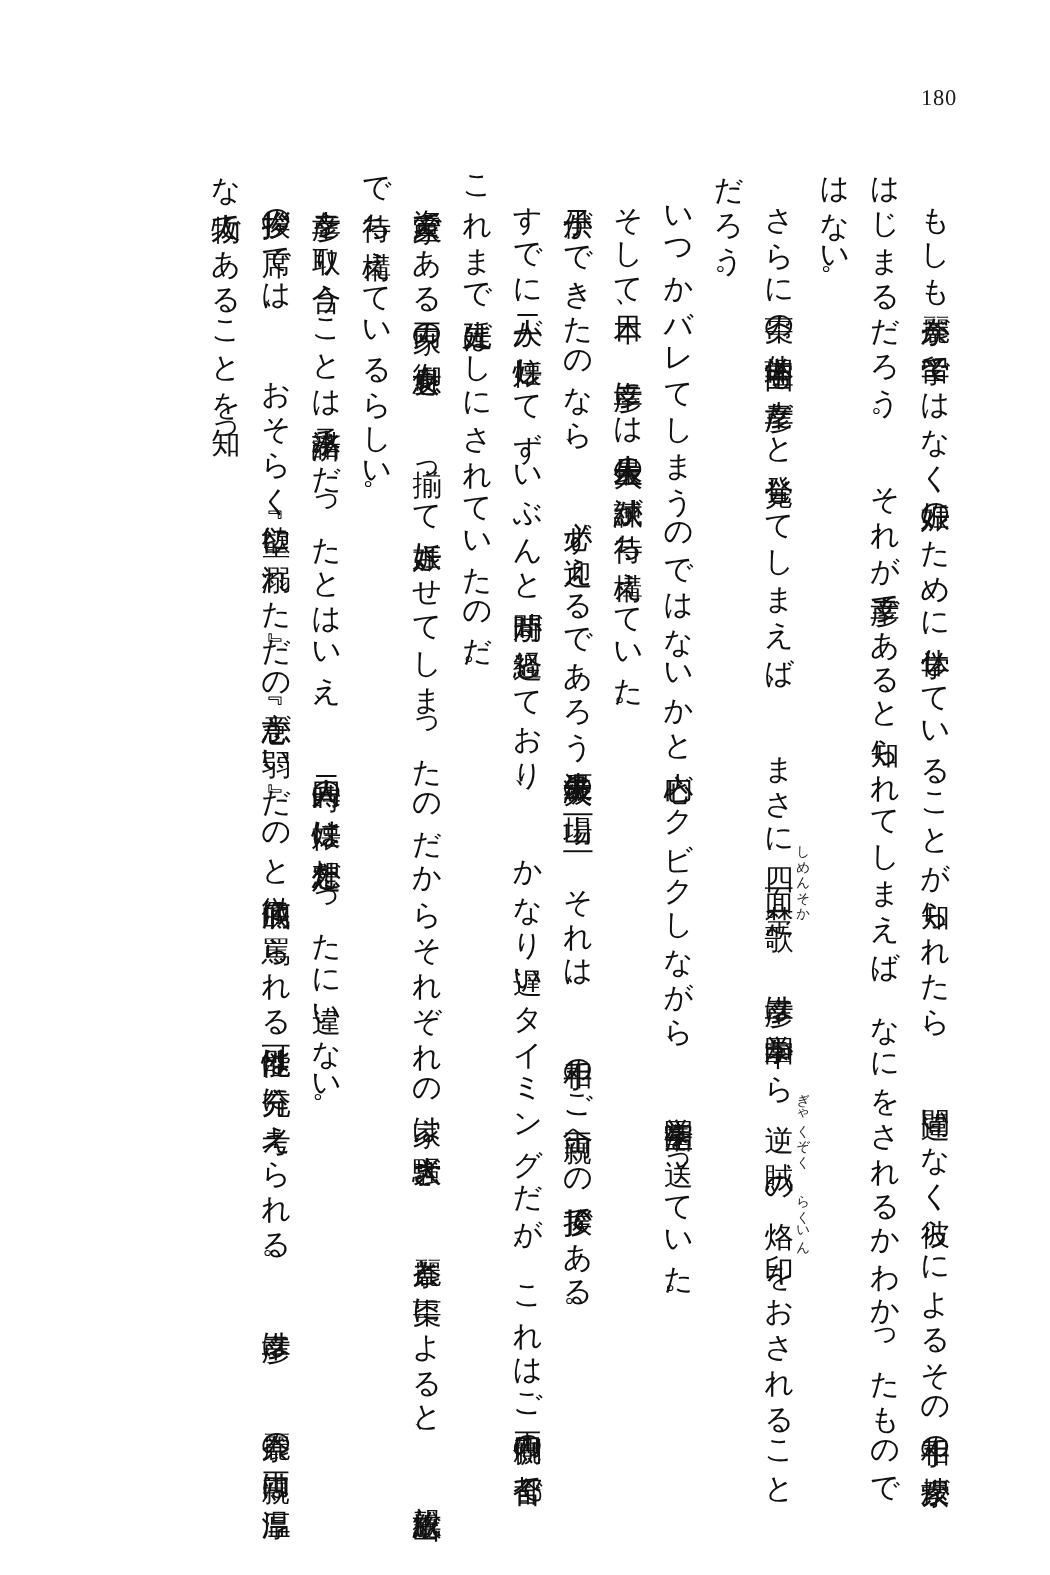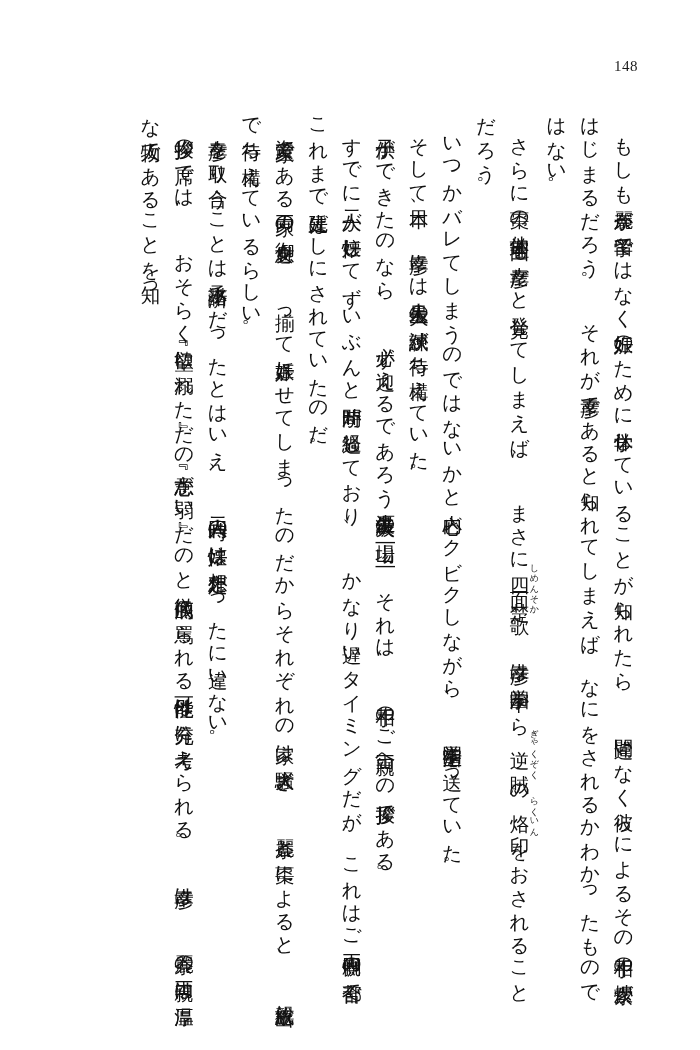--- a/index.html
+++ b/index.html
@@ -65,21 +65,21 @@
   
   .body-text .para + .para {
     margin-top: 0;
   }
 </style>
 </head>
 <body>
 
 <div class="page">
 
-  <div class="page-number">148</div>
+  <div class="page-number">180</div>
 
   <div class="body-text">
     <p class="para">もしも麗奈が留学ではなく妊娠のために休学していることが知られたら、　間違いなく彼らによるその相手の捜索がはじまるだろう。　それが幸彦であると知られてしまえば、なにをされるかわかったものではない。</p>
     <p class="para">さらに棗の休学理由も幸彦だと発覚してしまえば、　まさに<ruby>四面楚歌<rt>しめんそか</rt></ruby>。　幸彦は学園中から<ruby>逆賊<rt>ぎゃくぞく</rt></ruby>の<ruby>烙印<rt>らくいん</rt></ruby>をおされることだろう。</p>
     <p class="para">いつかバレてしまうのではないかと内心ビクビクしながら、　学園生活を送っていた。</p>
     <p class="para">そして本日、　幸彦には人生最大の試練が待ち構えていた。</p>
     <p class="para">子供ができたのなら、　必ず迎えるであろう生涯最大級の山場――それは、　相手のご両親への挨拶である。</p>
     <p class="para">すでに二人が懐妊してずいぶんと時間が経過しており、　かなり遅いタイミングだが、これはご両親側の都合でこれまで先延ばしにされていたのだ。</p>
     <p class="para">資産家である両家の御息女を、　揃って妊娠させてしまったのだからそれぞれの家は大騒ぎ。　麗奈と棗によると、　親族総出で待ち構えているらしい。</p>
     <p class="para">幸彦を取り合うことは承諾済みだったとはいえ、　二人同時の懐妊は想定外だったに違いない。</p>

